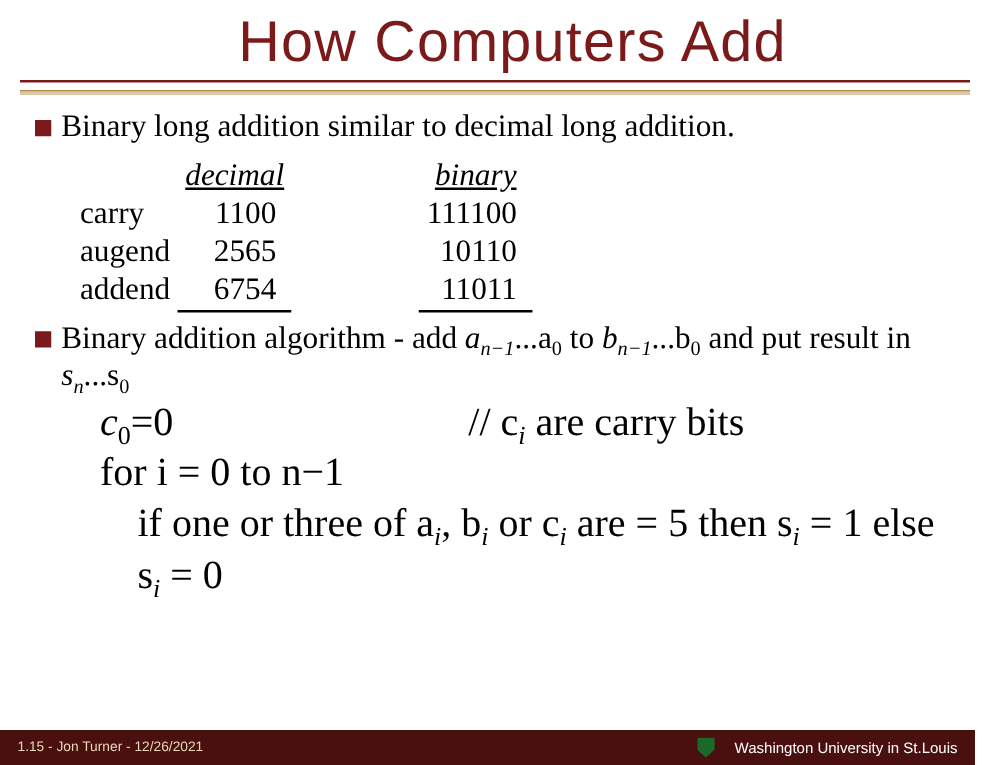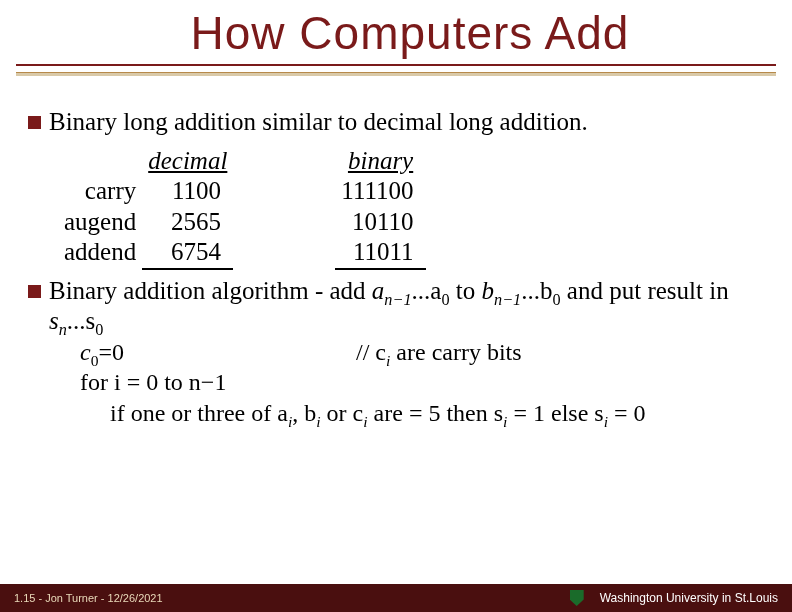--- a/index.html
+++ b/index.html
@@ -28,21 +28,21 @@
     padding-left: 28px;
   }
   .rule {
     margin: 4px 16px 0 16px;
     height: 6px;
     border-top: 2px solid #7a1a1a;
     border-bottom: 1px solid #b78a4a;
     box-shadow: 0 3px 0 #d9c9a8;
   }
   .body {
-    padding: 28px 28px 0 28px;
+    padding: 8px 28px 0 28px;
     font-size: 25px;
     line-height: 1.22;
   }
   .bullet {
     display: flex;
     align-items: flex-start;
     margin-top: 6px;
   }
   .bullet .sq {
     width: 13px;
@@ -66,33 +66,33 @@
   .example td {
     padding: 0 6px;
     vertical-align: baseline;
     white-space: pre;
   }
   .hdr {
     font-style: italic;
     text-decoration: underline;
     text-align: center;
   }
-  .rlabel { text-align: right; padding-right: 16px; }
+  .rlabel { text-align: left; padding-right: 16px; }
   .num { text-align: right; font-variant-numeric: tabular-nums; }
   .underline { border-bottom: 2px solid #000; text-align: right; }
   .algo {
     margin-left: 52px;
-    font-size: 24px;
+    font-size: 32px;
     line-height: 1.28;
   }
   .algo .l2 { margin-left: 30px; }
   sub { font-size: 0.65em; vertical-align: sub; line-height: 0; }
   .footer {
     position: absolute;
-    left: 0; right: 0; bottom: 0;
+    left: 0; right: 12px; bottom: 0;
     height: 28px;
     background: #4a0f0f;
     color: #e9d9b9;
     font-family: Arial, Helvetica, sans-serif;
     font-size: 11px;
     display: flex;
     align-items: center;
     justify-content: space-between;
     padding: 0 14px;
     box-sizing: border-box;

